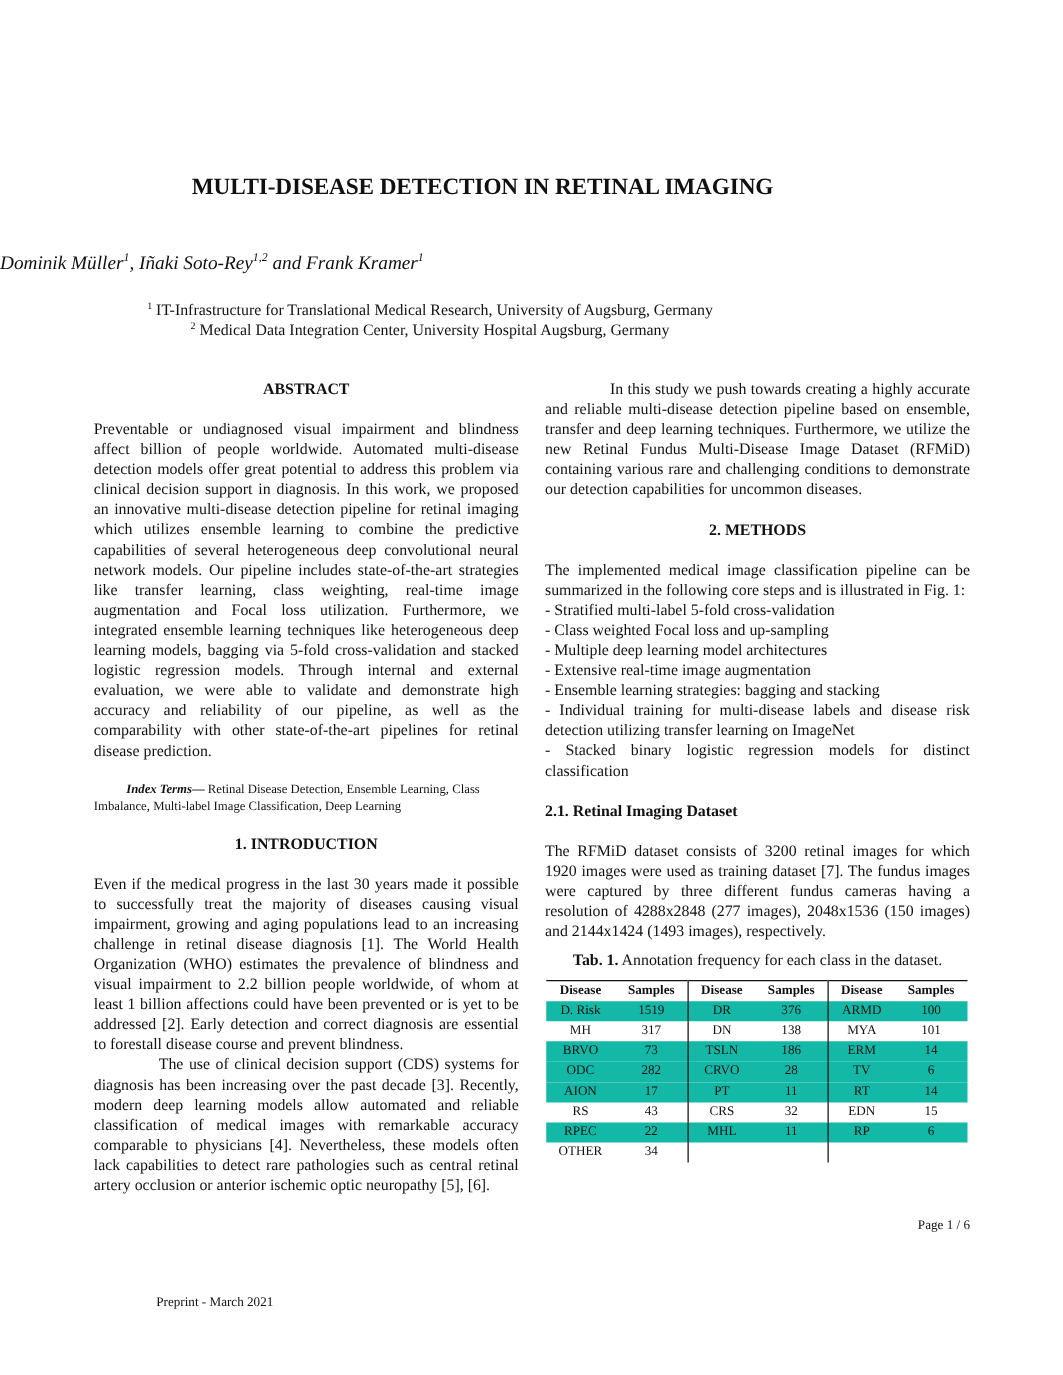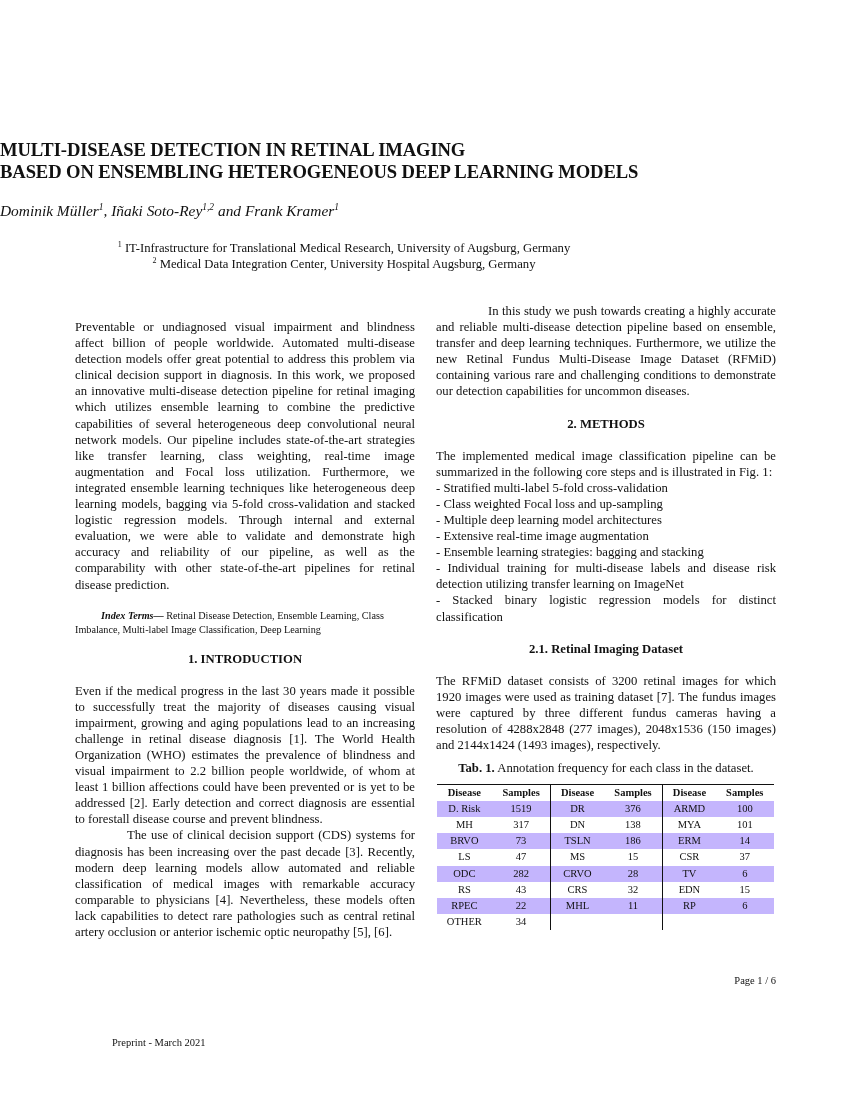--- a/index.html
+++ b/index.html
@@ -1,84 +1,84 @@
 <!DOCTYPE html>
 <html><head>
   <meta charset="utf-8">
   <style>
     html, body { margin: 0; padding: 0; background: #ffffff; }
     body {
       width: 850px; height: 1100px; position: relative; overflow: hidden;
       font-family: "Liberation Serif", "DejaVu Serif", serif; color: #111;
     }
     .title {
-      position: absolute; left: 0; top: 139px; width: 740px; text-align: left;
+      position: absolute; left: 16px; top: 139px; width: 740px; text-align: center;
       font-weight: bold; font-size: 18.6px; line-height: 22px; letter-spacing: -0.1px;
     }
     .authors {
       position: absolute; left: 0; top: 201px; width: 850px; text-align: left;
       font-style: italic; font-size: 15.4px; line-height: 20px;
     }
     .authors sup { font-size: 9.5px; vertical-align: 6px; line-height: 0; }
     .affils {
       position: absolute; left: 0; top: 240px; width: 688px; text-align: center;
       font-size: 12.7px; line-height: 16px;
     }
     .affils sup { font-size: 8px; vertical-align: 5px; line-height: 0; }
     .col { position: absolute; width: 340px; font-size: 12.7px; line-height: 16.1px; }
     .col-left { left: 75px; top: 303px; }
     .col-right { left: 436px; top: 303px; }
     .sec-head {
       text-align: center; font-weight: bold; font-size: 12.7px; margin: 0;
       line-height: 16px;
     }
-    .sub-head { font-weight: bold; font-size: 12.7px; line-height: 16px; margin: 0; text-align: center; }
+    .sub-head { font-weight: bold; font-size: 12.7px; line-height: 16px; margin: 0; }
     p { margin: 0; text-align: justify; text-align-last: left; }
     .indent { text-indent: 52px; }
     .index-terms {
       font-size: 10.2px; line-height: 14px; text-indent: 26px; text-align: left;
     }
     .index-terms .lbl { font-weight: bold; font-style: italic; font-family: Liberation Serif, serif; }
     ul.steps { list-style: none; margin: 0; padding: 0; }
     ul.steps li { text-align: justify; text-align-last: left; }
     .tab-caption { text-align: center; font-size: 12.7px; line-height: 16px; }
     .tab-caption b { font-weight: bold; }
     table.freq {
       border-collapse: collapse; width: 337px; font-size: 10.5px; margin-left: 1px;
       border-top: 1.4px solid #111;
     }
     table.freq th { font-weight: bold; height: 16px; padding: 0; text-align: center; }
     table.freq td { height: 15.8px; padding: 0; text-align: center; }
-    table.freq tr.shade td { background: #c4b5fd; }
+    table.freq tr.shade td { background: #14b8a6; }
     table.freq .sep { border-right: 1.2px solid #111; }
     .footer-left {
-      position: absolute; left: 112px; top: 1037px; font-size: 10.5px;
+      position: absolute; left: 125px; top: 1037px; font-size: 10.5px;
     }
     .footer-right {
       position: absolute; right: 74px; top: 975px; font-size: 10.5px; text-align: center;
     }
   </style>
 </head>
 <body>
 
 <div class="title">
   <div>MULTI-DISEASE DETECTION IN RETINAL IMAGING</div>
-  <div>BASED ON ENSEMBLING HETEROGENEOUS DEEP LEARNING MODELS</div>
 </div>
 
 <div class="authors">
   <span>Dominik Müller</span><sup>1</sup><span>, </span><span>Iñaki Soto-Rey</span><sup>1,2</sup><span> and </span><span>Frank Kramer</span><sup>1</sup>
 </div>
 
 <div class="affils">
   <div><sup>1</sup> <span>IT-Infrastructure for Translational Medical Research, University of Augsburg, Germany</span></div>
   <div><sup>2</sup> <span>Medical Data Integration Center, University Hospital Augsburg, Germany</span></div>
 </div>
 
 <div class="col col-left">
+  <h3 class="sec-head">ABSTRACT</h3>
   <div style="height:16px"></div>
   <p>Preventable or undiagnosed visual impairment and blindness affect billion of people worldwide. Automated multi-disease detection models offer great potential to address this problem via clinical decision support in diagnosis. In this work, we proposed an innovative multi-disease detection pipeline for retinal imaging which utilizes ensemble learning to combine the predictive capabilities of several heterogeneous deep convolutional neural network models. Our pipeline includes state-of-the-art strategies like transfer learning, class weighting, real-time image augmentation and Focal loss utilization. Furthermore, we integrated ensemble learning techniques like heterogeneous deep learning models, bagging via 5-fold cross-validation and stacked logistic regression models. Through internal and external evaluation, we were able to validate and demonstrate high accuracy and reliability of our pipeline, as well as the comparability with other state-of-the-art pipelines for retinal disease prediction.</p>
   <div style="height:16px"></div>
   <p class="index-terms"><span class="lbl">Index Terms—</span><span> Retinal Disease Detection, Ensemble Learning, Class Imbalance, Multi-label Image Classification, Deep Learning</span></p>
   <div style="height:14px"></div>
   <h3 class="sec-head">1. INTRODUCTION</h3>
   <div style="height:16px"></div>
   <p>Even if the medical progress in the last 30 years made it possible to successfully treat the majority of diseases causing visual impairment, growing and aging populations lead to an increasing challenge in retinal disease diagnosis [1]. The World Health Organization (WHO) estimates the prevalence of blindness and visual impairment to 2.2 billion people worldwide, of whom at least 1 billion affections could have been prevented or is yet to be addressed [2]. Early detection and correct diagnosis are essential to forestall disease course and prevent blindness.</p>
   <p class="indent">The use of clinical decision support (CDS) systems for diagnosis has been increasing over the past decade [3]. Recently, modern deep learning models allow automated and reliable classification of medical images with remarkable accuracy comparable to physicians [4]. Nevertheless, these models often lack capabilities to detect rare pathologies such as central retinal artery occlusion or anterior ischemic optic neuropathy [5], [6].</p>
 </div>
@@ -134,35 +134,35 @@
           <td>101</td>
         </tr>
         <tr class="shade">
           <td>BRVO</td>
           <td class="sep">73</td>
           <td>TSLN</td>
           <td class="sep">186</td>
           <td>ERM</td>
           <td>14</td>
         </tr>
-        <tr>
-          <td>LS</td>
-          <td class="sep">47</td>
-          <td>MS</td>
-          <td class="sep">15</td>
-          <td>CSR</td>
-          <td>37</td>
-        </tr>
         <tr class="shade">
           <td>ODC</td>
           <td class="sep">282</td>
           <td>CRVO</td>
           <td class="sep">28</td>
           <td>TV</td>
           <td>6</td>
+        </tr>
+        <tr class="shade">
+          <td>AION</td>
+          <td class="sep">17</td>
+          <td>PT</td>
+          <td class="sep">11</td>
+          <td>RT</td>
+          <td>14</td>
         </tr>
         <tr>
           <td>RS</td>
           <td class="sep">43</td>
           <td>CRS</td>
           <td class="sep">32</td>
           <td>EDN</td>
           <td>15</td>
         </tr>
         <tr class="shade">

